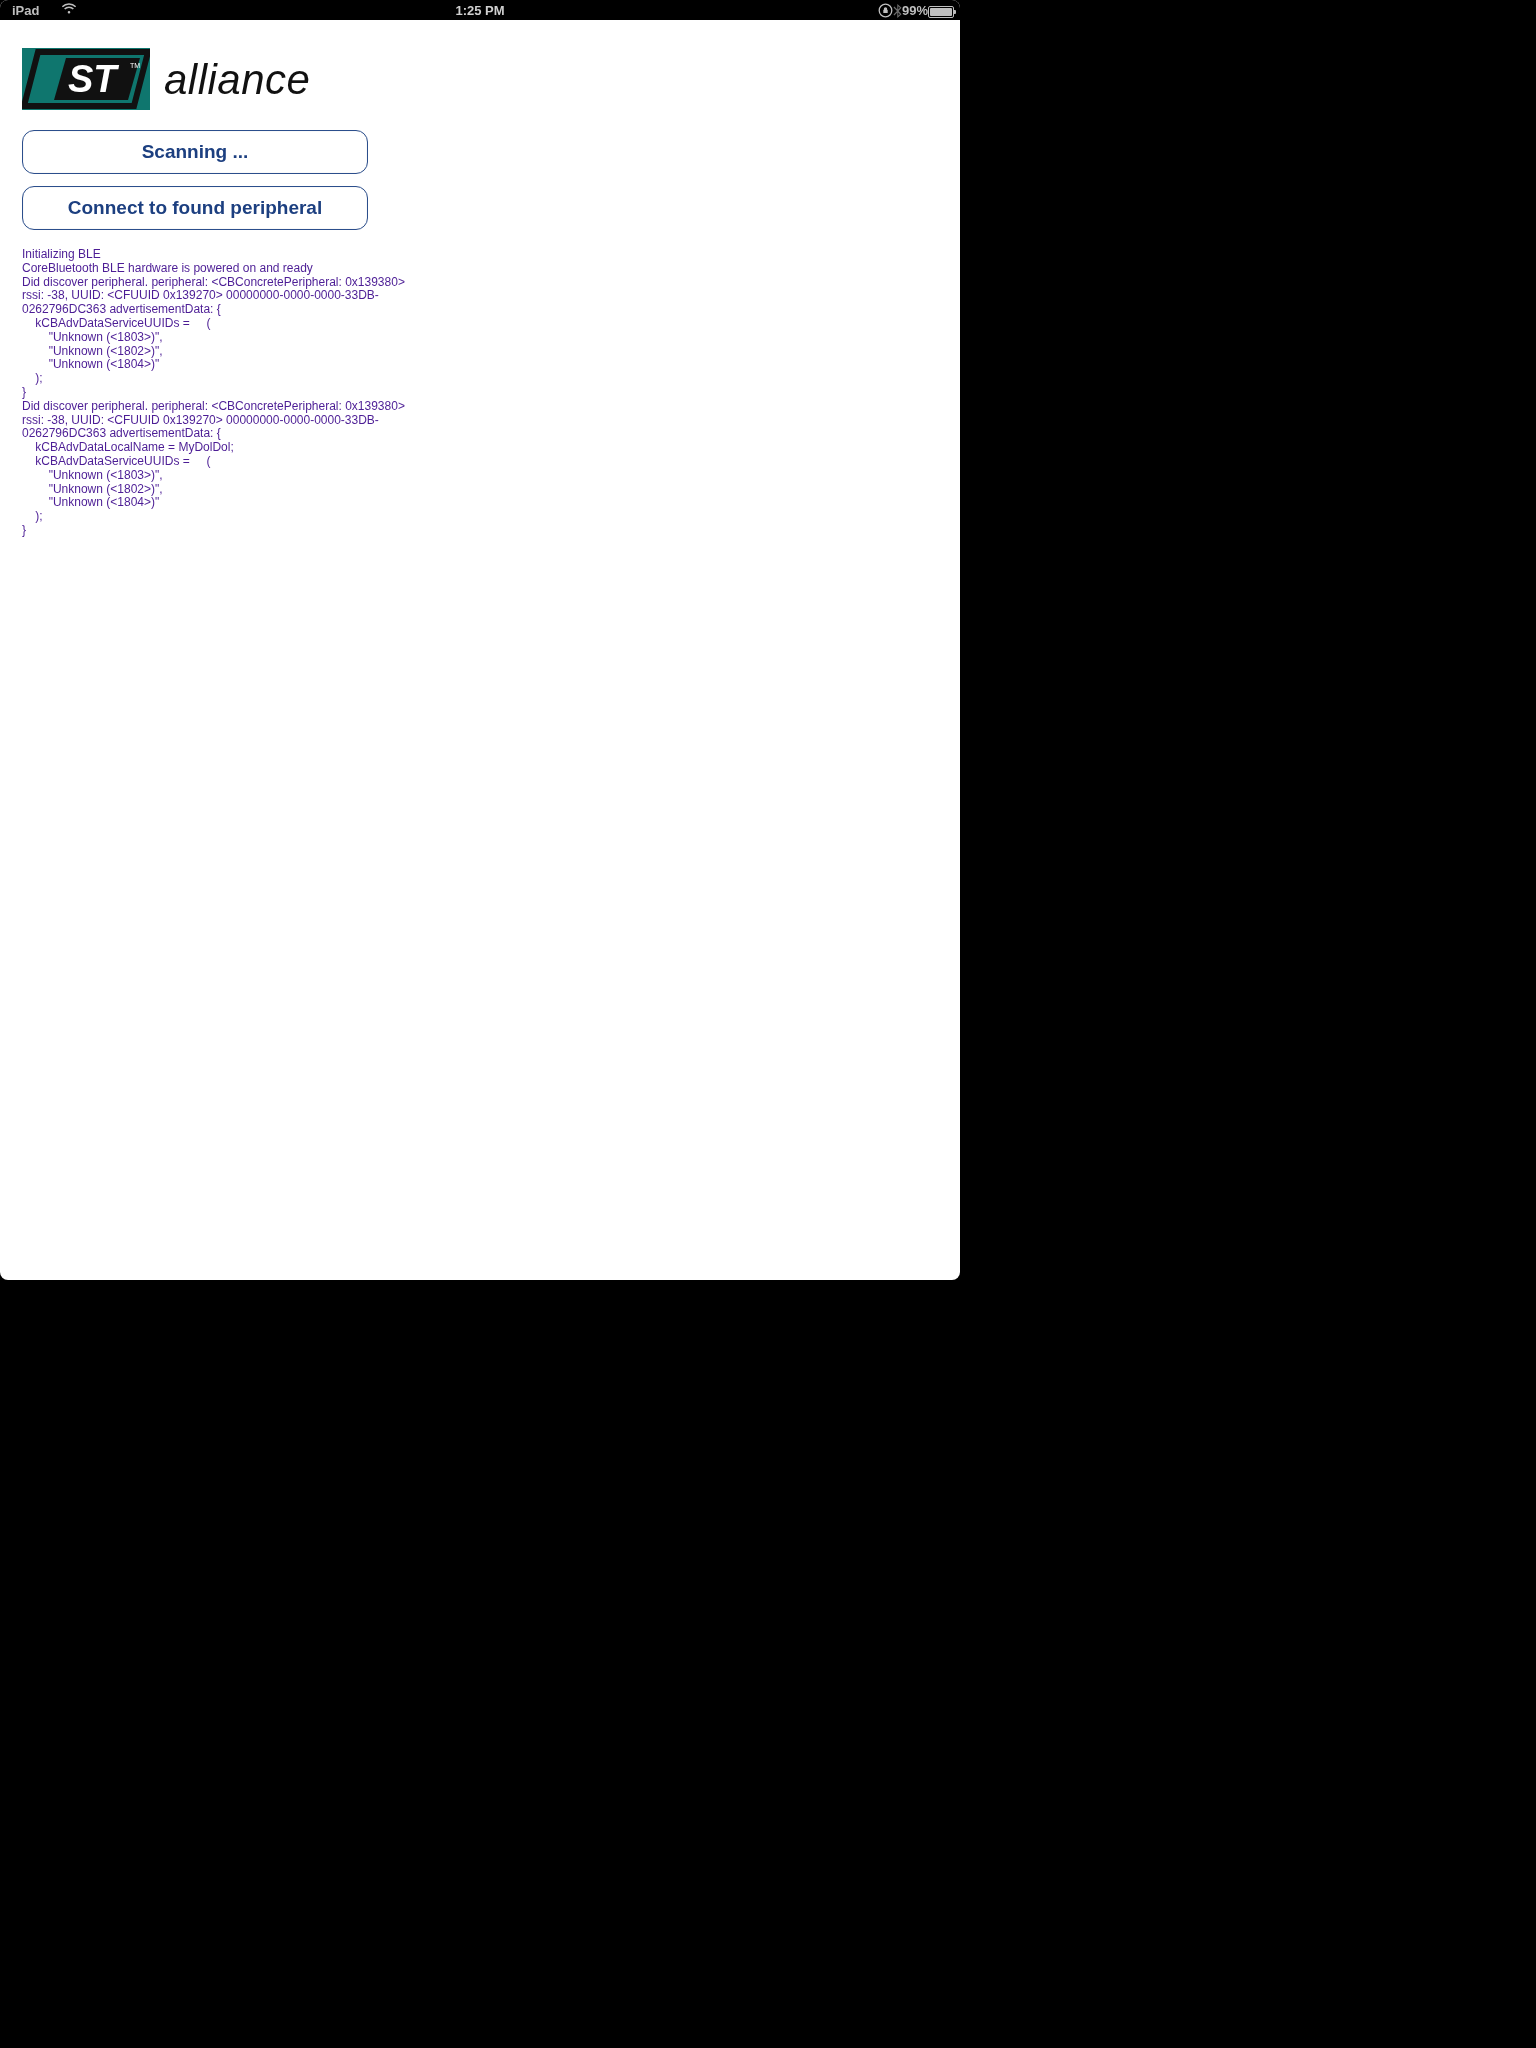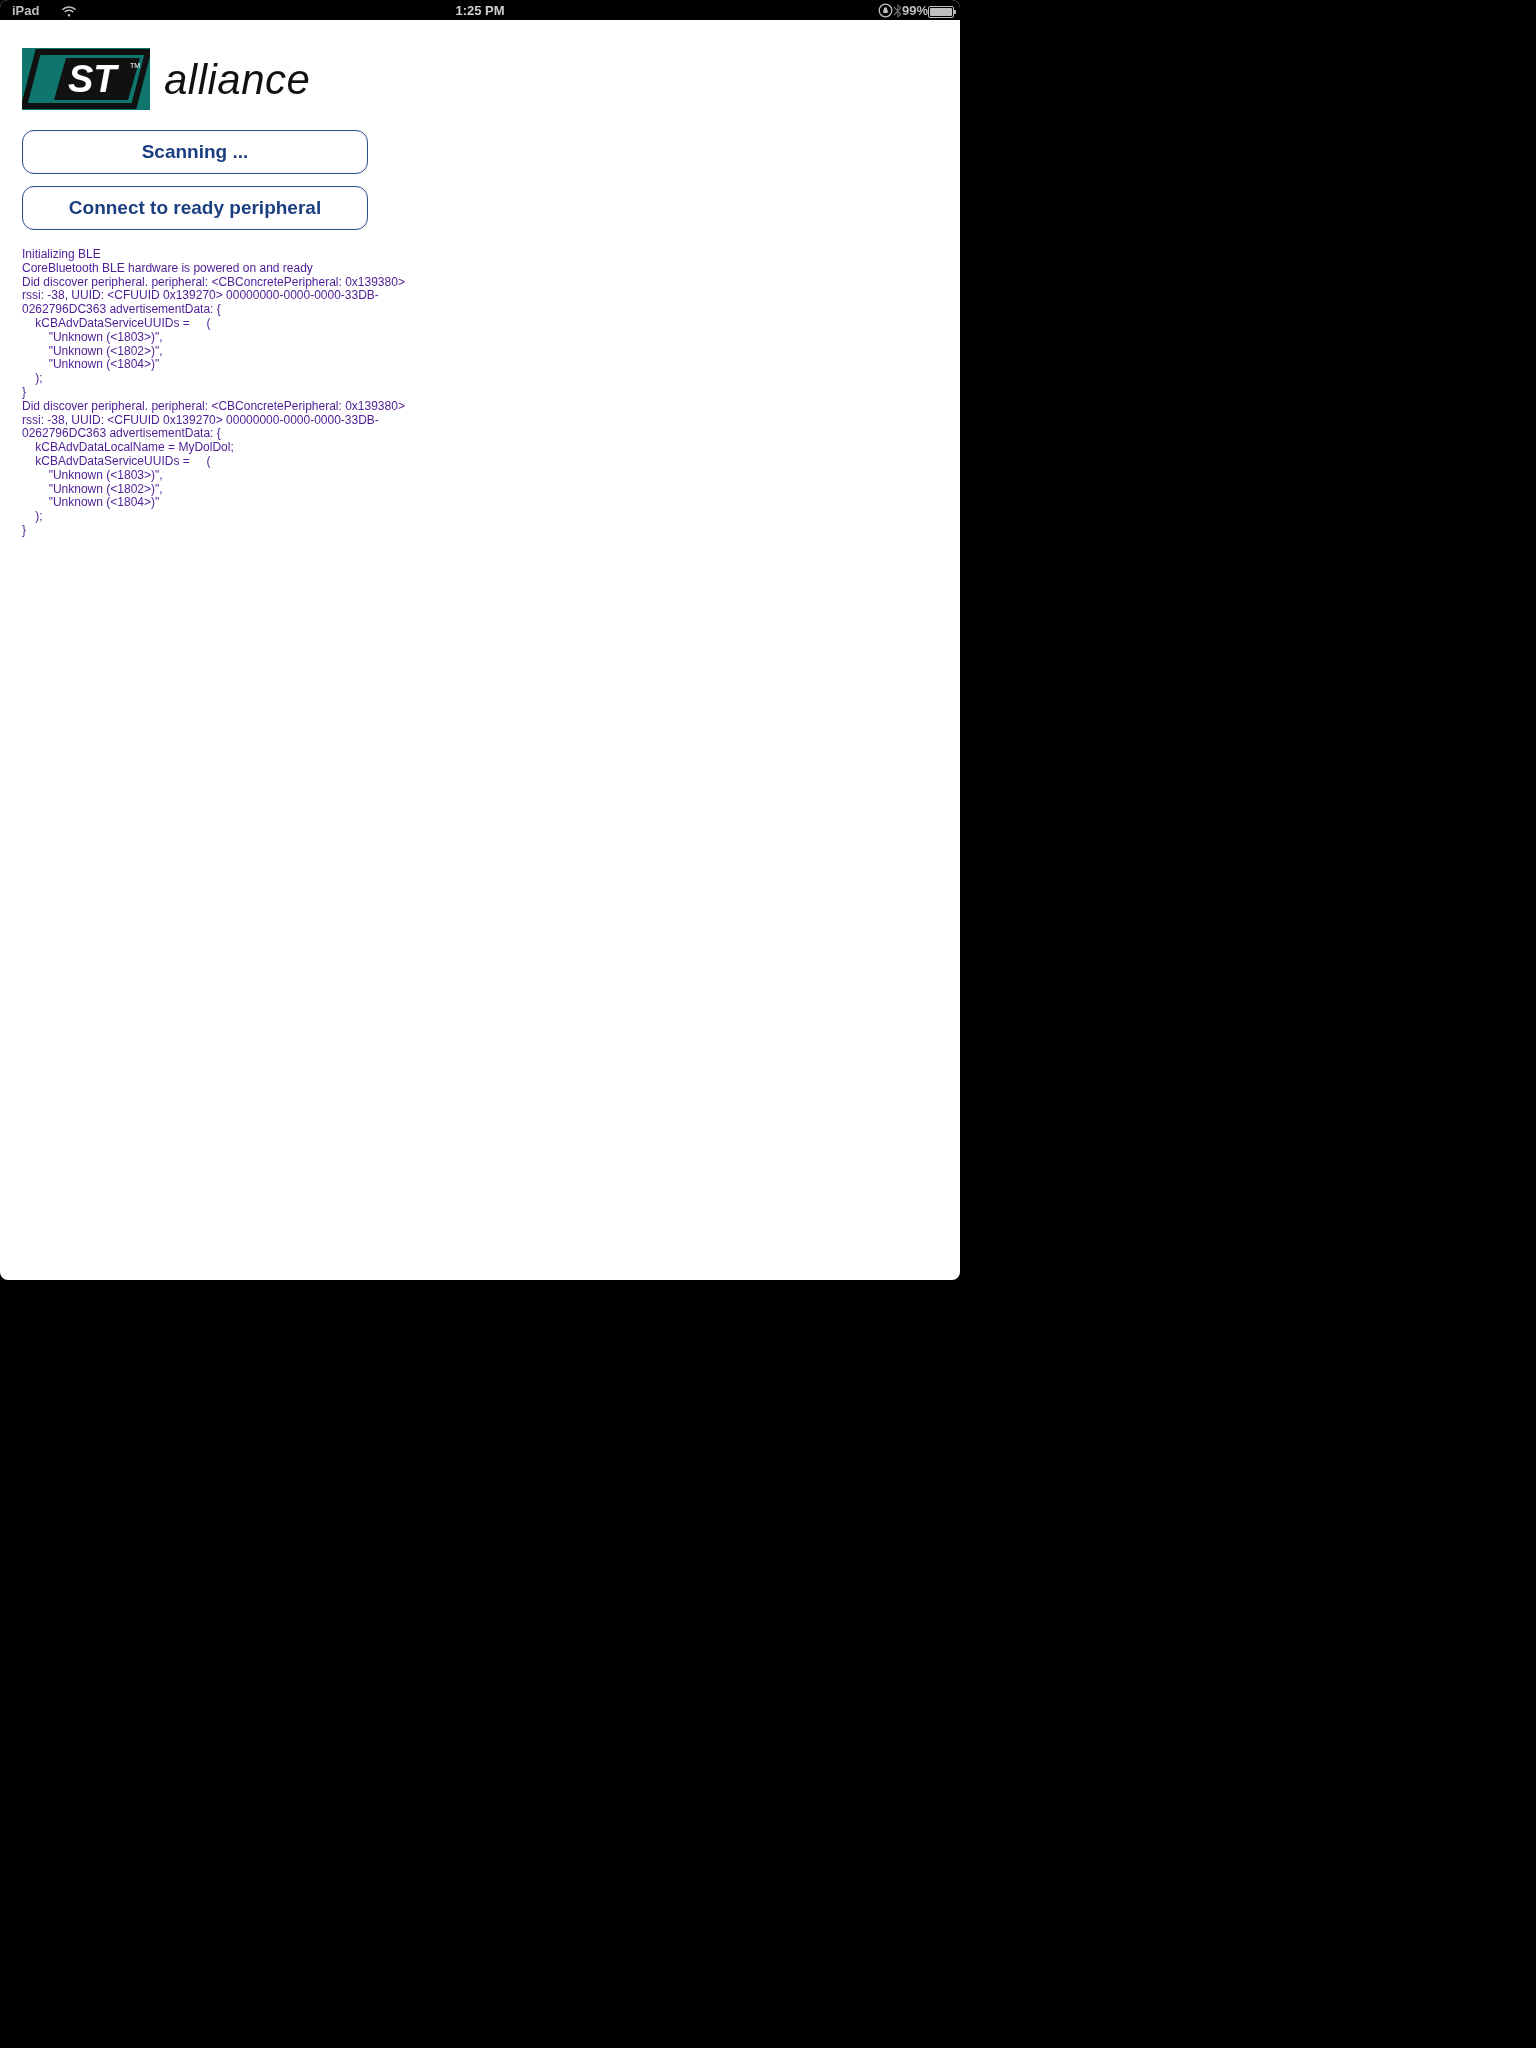--- a/index.html
+++ b/index.html
@@ -23,21 +23,21 @@
       height: 20px;
       background: #000;
       color: #bfbfbf;
       display: flex;
       align-items: center;
       font-size: 13px;
       font-weight: 600;
       padding: 0 6px;
       position: relative;
     }
-    .status-left { display: flex; align-items: flex-end; gap: 22px; padding-left: 6px; }
+    .status-left { display: flex; align-items: flex-start; gap: 22px; padding-left: 6px; }
     .status-center {
       position: absolute; left: 50%; transform: translateX(-50%);
       font-weight: 700; color: #d0d0d0;
     }
     .status-right { margin-left: auto; display: flex; align-items: flex-end; }
     .wifi-icon, .lock-icon, .bt-icon, .battery-icon { display: inline-flex; }
     .battery-shell {
       width: 26px; height: 12px; border: 1px solid #bfbfbf; border-radius: 2px;
       position: relative;
     }
@@ -139,21 +139,21 @@
           <text x="108" y="20" font-family="Arial" font-size="7" fill="#fff">TM</text>
         </svg>
       </span>
       <span class="logo-word">alliance</span>
     </div>
 
     <div class="btn">
       <span>Scanning ...</span>
     </div>
     <div class="btn">
-      <span>Connect to ready peripheral</span>
+      <span>Connect to found peripheral</span>
     </div>
 
     <div class="log">Initializing BLE
 CoreBluetooth BLE hardware is powered on and ready
 Did discover peripheral. peripheral: &lt;CBConcretePeripheral: 0x139380&gt;
 rssi: -38, UUID: &lt;CFUUID 0x139270&gt; 00000000-0000-0000-33DB-
 0262796DC363 advertisementData: {
     kCBAdvDataServiceUUIDs =     (
         "Unknown (&lt;1803&gt;)",
         "Unknown (&lt;1802&gt;)",

